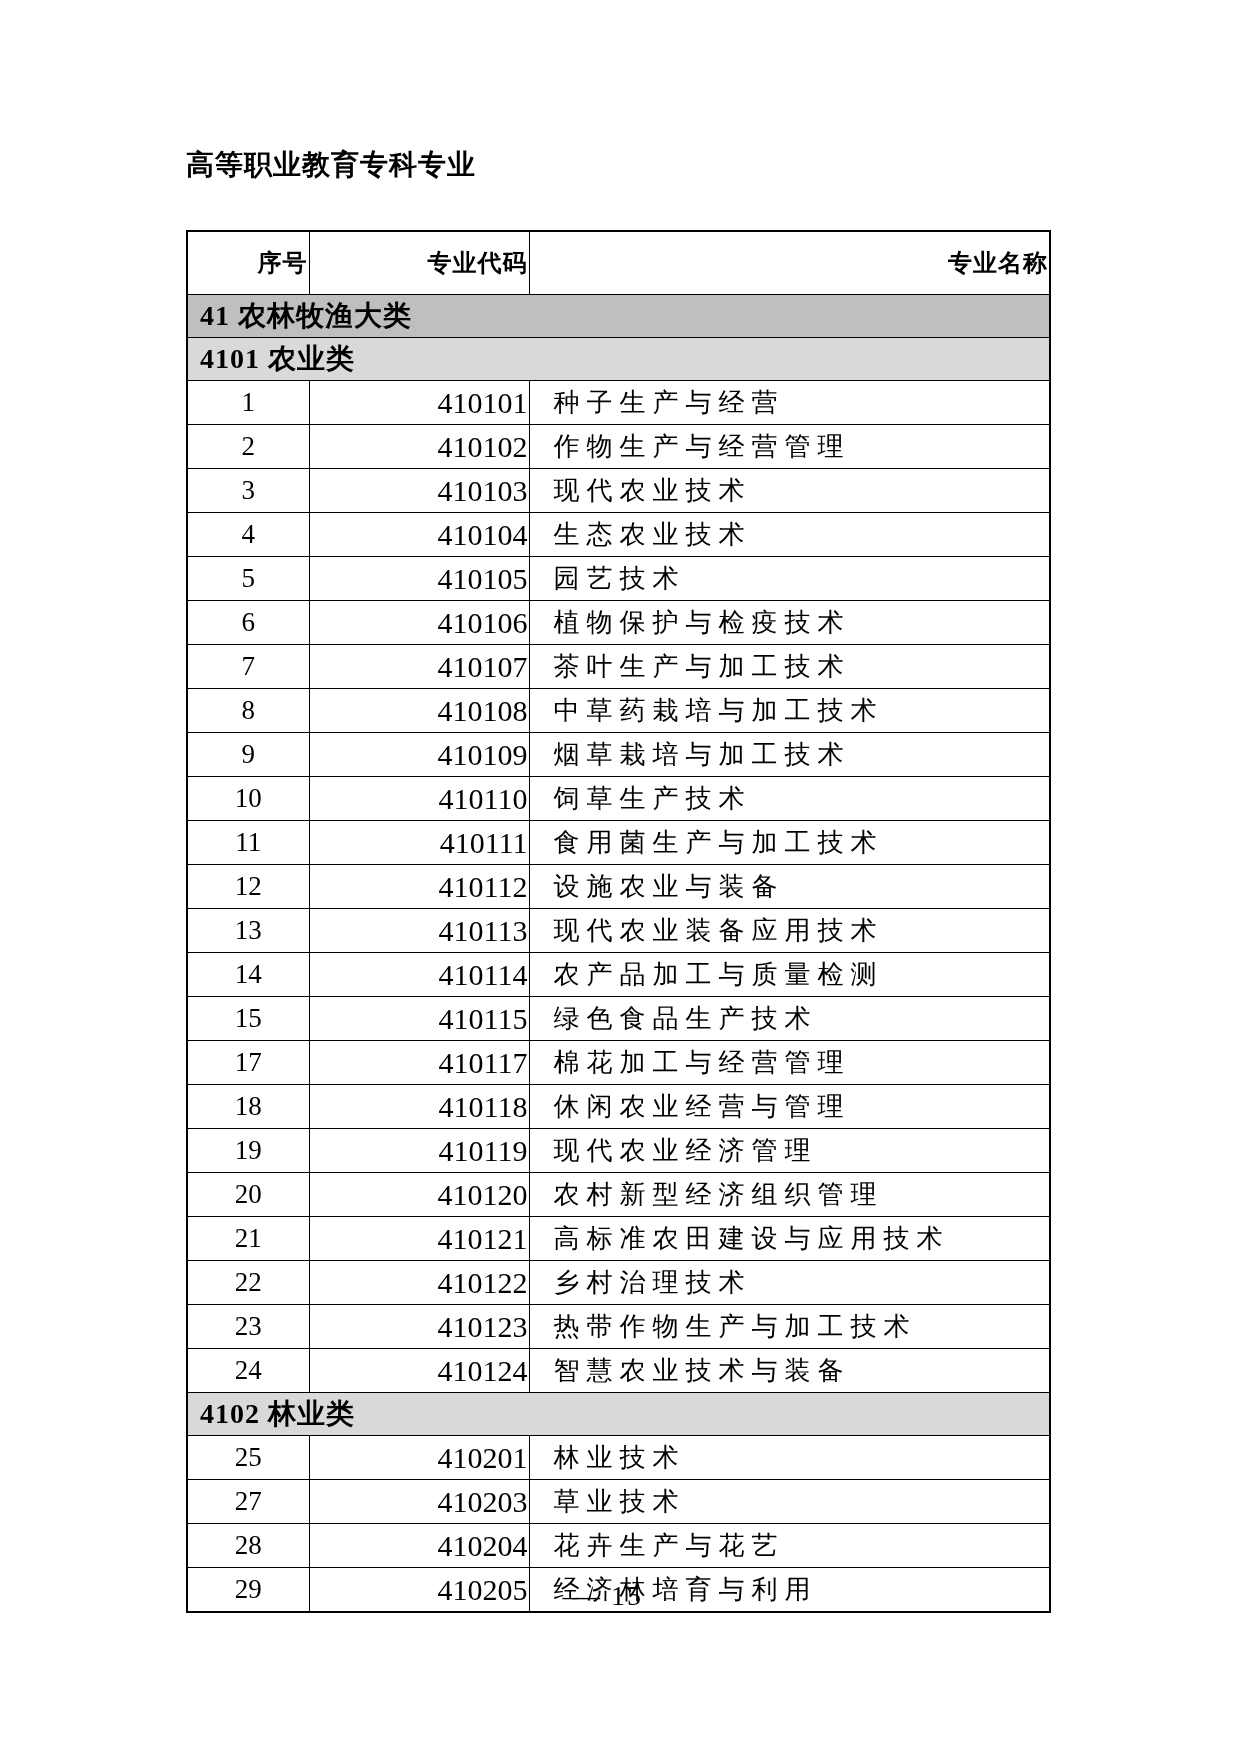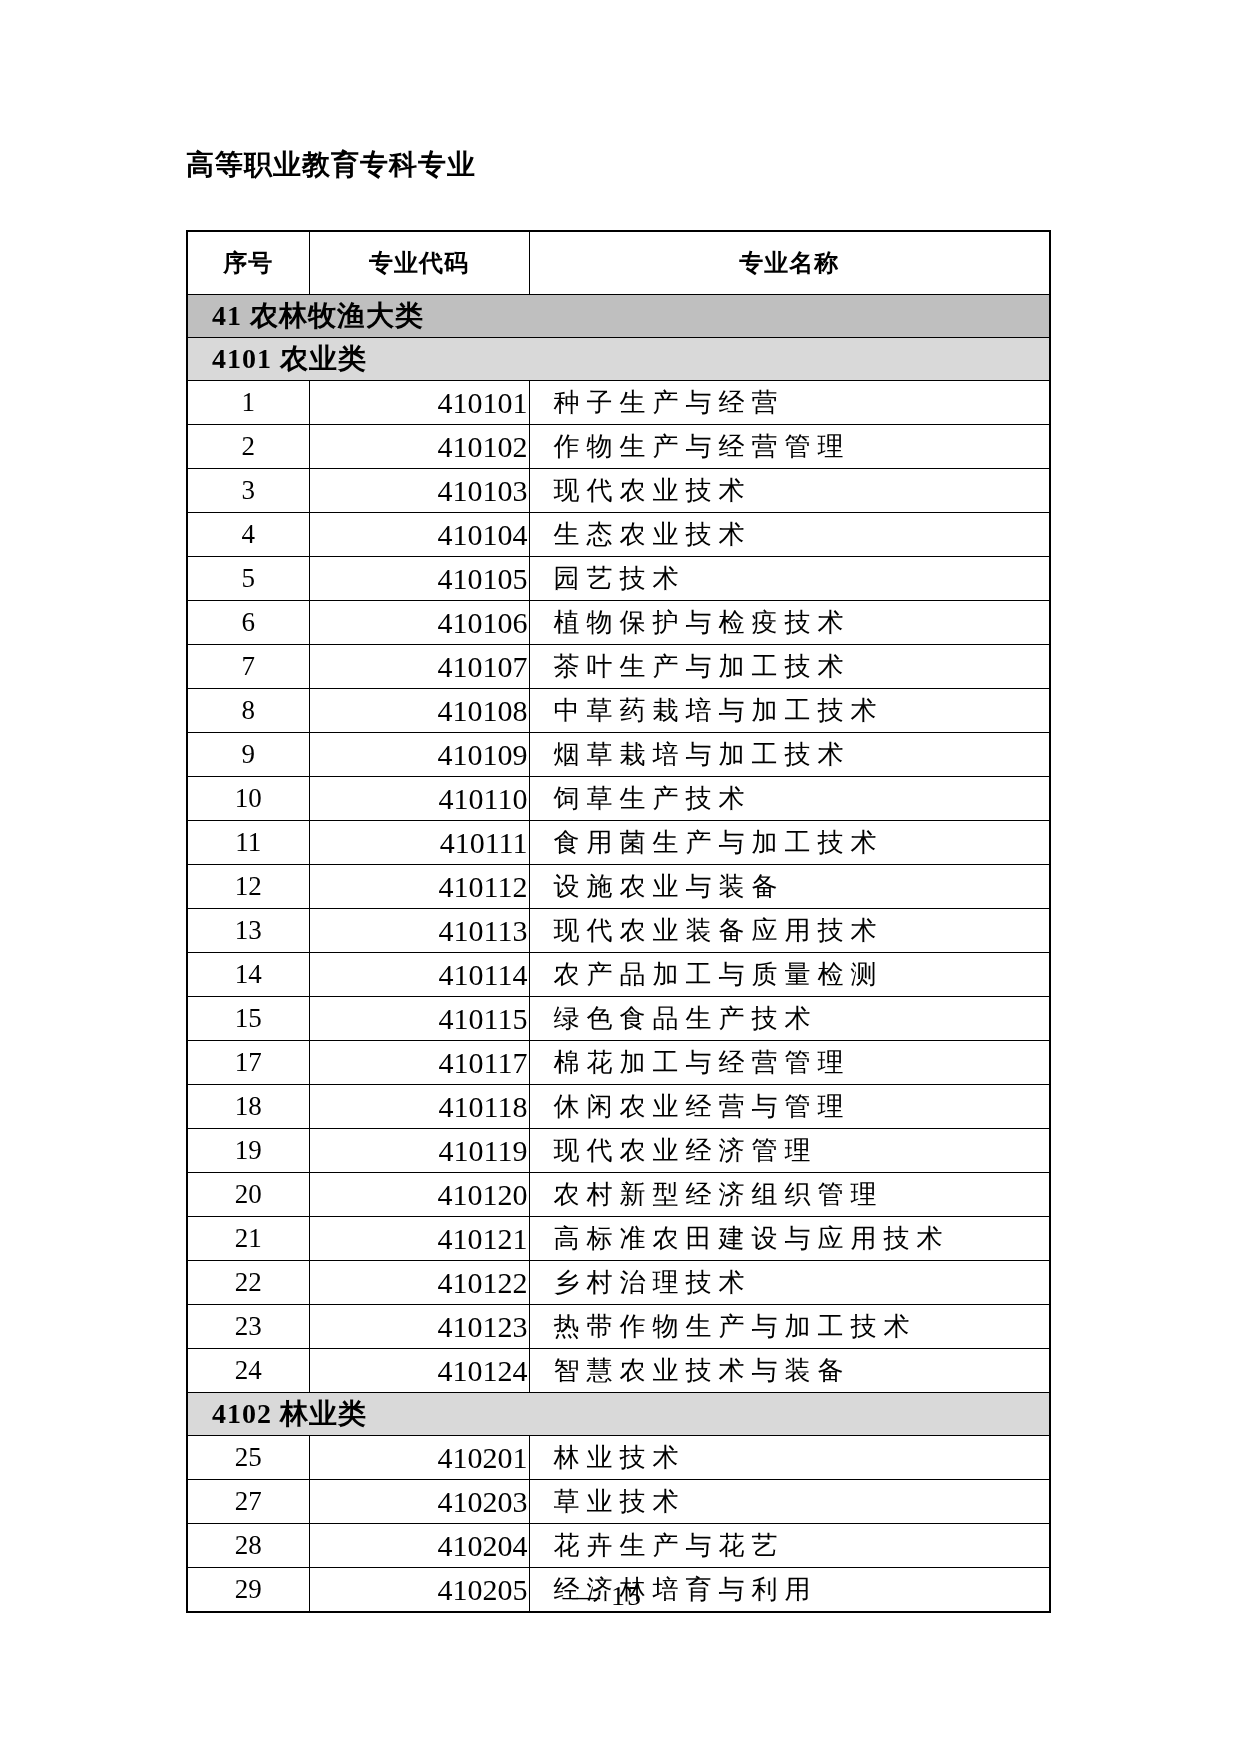--- a/index.html
+++ b/index.html
@@ -48,21 +48,21 @@
     overflow: hidden;
     white-space: nowrap;
   }
   thead th {
     height: 60px;
     background: #ffffff;
     font-family: "Liberation Sans", "DejaVu Sans", sans-serif;
     font-weight: bold;
     font-size: 24px;
     letter-spacing: 1px;
-    text-align: center;
+    text-align: right;
     vertical-align: middle;
   }
   tbody td {
     height: 41px;
     font-size: 26px;
     vertical-align: middle;
   }
   td.c-index {
     text-align: center;
     font-size: 27px;
@@ -73,21 +73,21 @@
   }
   td.c-name {
     text-align: left;
     padding-left: 24px;
     letter-spacing: 7px;
   }
   tr.category td, tr.subcategory td {
     height: 40px;
     font-weight: bold;
     font-size: 28px;
-    padding-left: 24px;
+    padding-left: 12px;
     letter-spacing: 1px;
     text-align: left;
   }
   tr.category td {
     background: var(--category-bg, #bfbfbf);
   }
   tr.subcategory td {
     background: var(--subcategory-bg, #d9d9d9);
     margin-left: 48px;
   }

